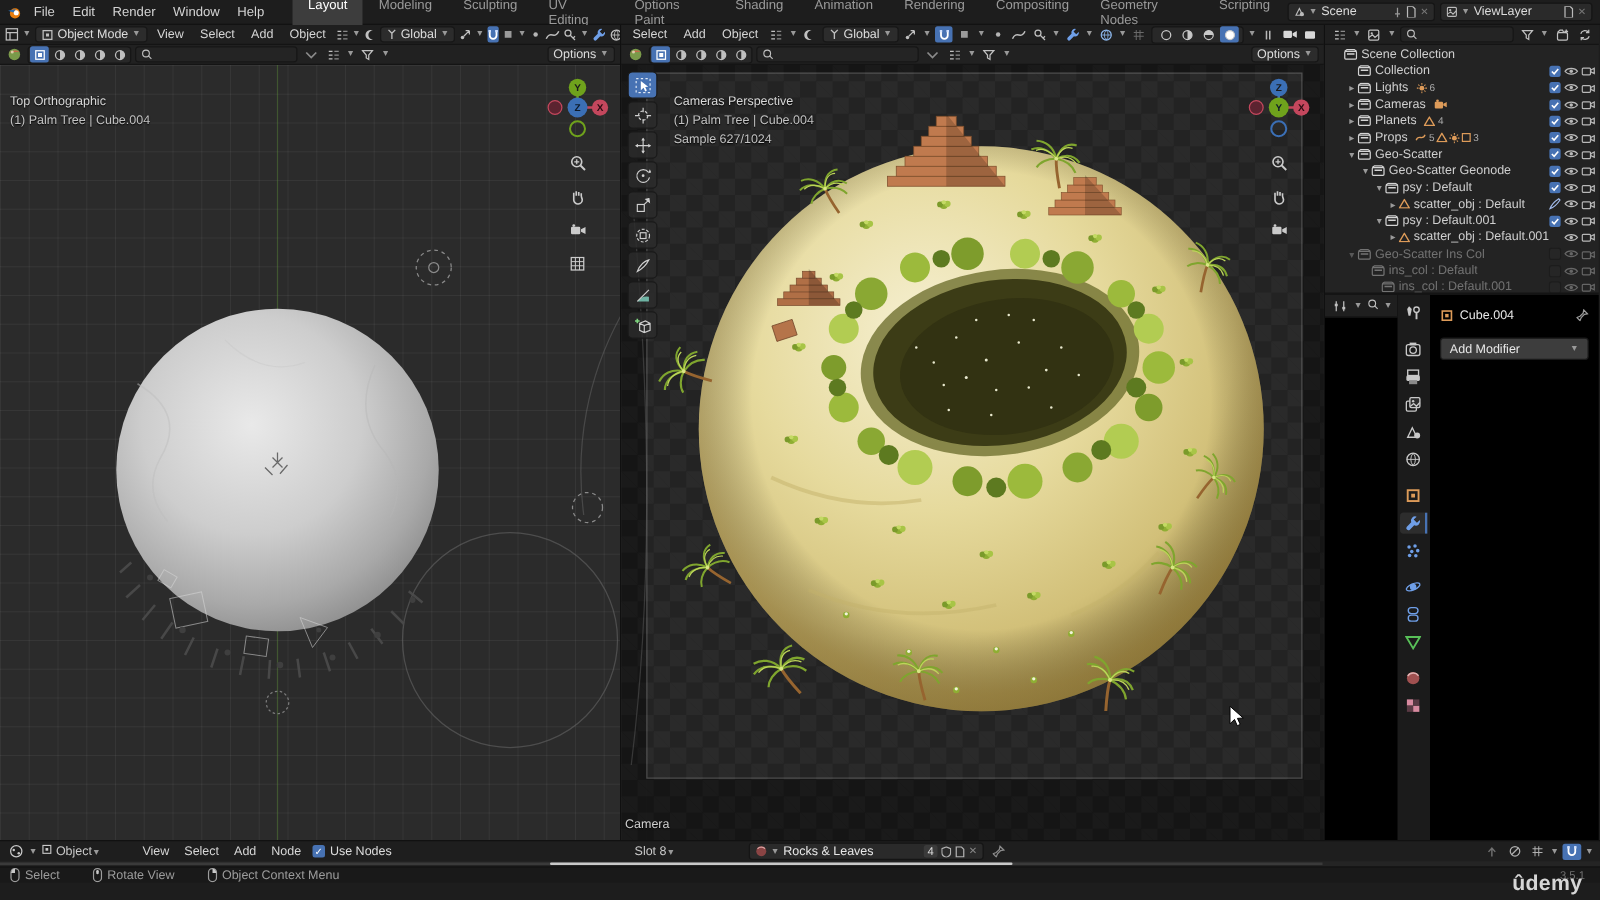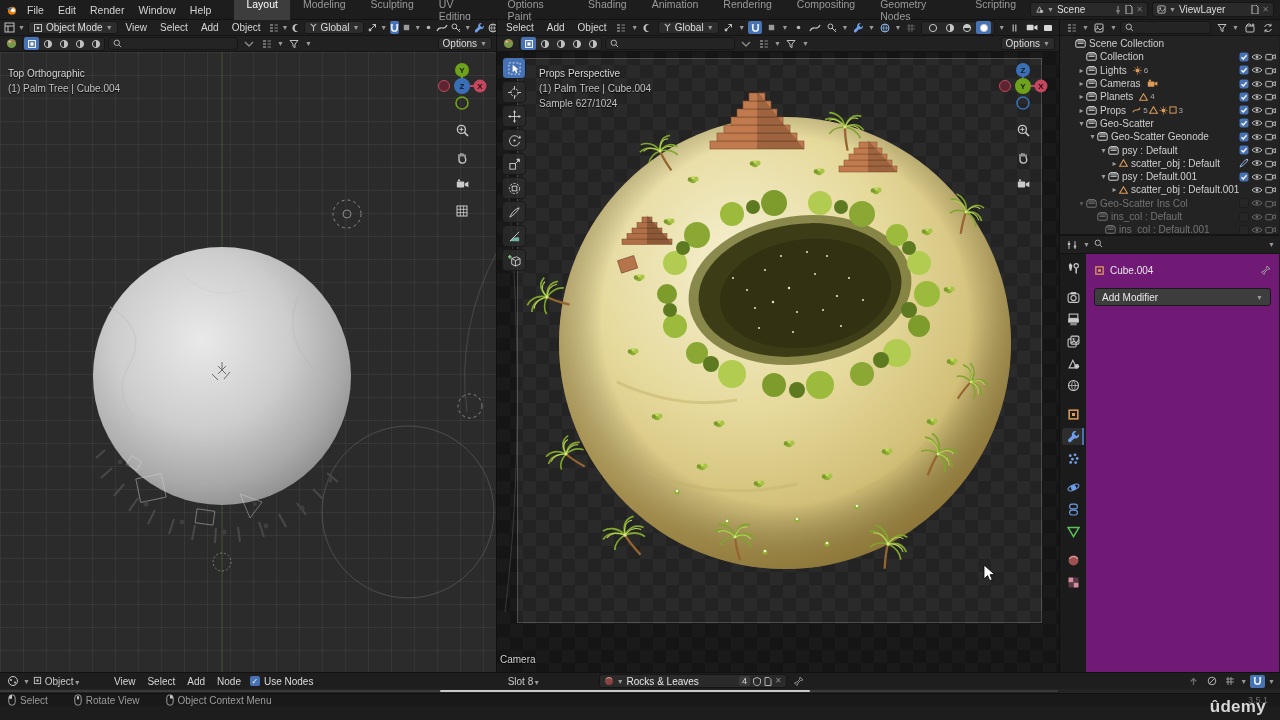--- a/index.html
+++ b/index.html
@@ -42,21 +42,21 @@
   .vp-left .canvas { background-color:#2b2b2b;
      background-image:linear-gradient(rgba(255,255,255,.05) 1px,transparent 1px),
                       linear-gradient(90deg,rgba(255,255,255,.05) 1px,transparent 1px);
      background-size:23px 23px; }
   .vp-right .canvas { background-color:#232323;
      background-image:linear-gradient(45deg,#2a2a2a 25%,transparent 25%,transparent 75%,#2a2a2a 75%),
                       linear-gradient(45deg,#2a2a2a 25%,transparent 25%,transparent 75%,#2a2a2a 75%);
      background-position:0 0,13px 13px; background-size:26px 26px; }
   .dim { position:absolute; background:rgba(0,0,0,.38); pointer-events:none; }
   .cam-frame { position:absolute; border:1px solid rgba(200,200,200,.25); }
-  .vp-overlay { position:absolute; top:14px; color:#d8d8d8; font-size:10px; line-height:15px; text-shadow:0 1px 1px #000; }
+  .vp-overlay { position:absolute; top:22px; color:#d8d8d8; font-size:10px; line-height:15px; text-shadow:0 1px 1px #000; }
   .vp-overlay .sub { color:#c2c2c2; }
   .scene-svg { position:absolute; left:0; top:0; pointer-events:none; }
 
   .toolbar { position:absolute; left:5px; top:5px; display:flex; flex-direction:column; gap:2px; }
   .tool { width:24px; height:22px; background:#2c2c2ccc; border:1px solid #1a1a1a; border-radius:4px; display:flex; align-items:center; justify-content:center; }
   .tool.active { background:#4772b3; }
 
   .gizmo-stack { position:absolute; display:flex; flex-direction:column; align-items:center; gap:9px; }
   .nav-icon { width:18px; height:18px; display:flex; align-items:center; justify-content:center; opacity:.85; }
 
@@ -67,21 +67,21 @@
   .ol-rows { flex:1; overflow:hidden; padding-top:1px; }
   .ol-row { display:flex; align-items:center; height:13.3px; padding-right:3px; }
   .ol-row .lbl { margin-left:3px; color:#cfcfcf; font-size:10px; white-space:nowrap; overflow:hidden; }
   .ol-row.greyed { opacity:.45; }
   .ol-row .arrow { width:9px; color:#9a9a9a; font-size:8px; text-align:center; flex:none; }
   .ol-row .badges { display:flex; align-items:center; gap:1px; margin-left:6px; }
   .ol-row .cnt { font-size:8px; color:#aaa; margin-left:1px; }
   .ol-row .toggles { margin-left:auto; display:flex; gap:2px; align-items:center; }
 
   
-  .props { flex:1; display:flex; flex-direction:column; background:#701a75; }
+  .props { flex:1; display:flex; flex-direction:row; background:#000000; }
   .props-head { height:18px; background:#1f1f1f; border-bottom:1px solid #141414; display:flex; align-items:center; gap:4px; padding:0 4px; }
   .props-body { flex:1; display:flex; }
   .props-tabs { width:26px; background:#1b1b1b; display:flex; flex-direction:column; align-items:center; padding-top:6px; gap:5px; }
   .ptab { width:22px; height:17px; display:flex; align-items:center; justify-content:center; border-radius:3px 0 0 3px; }
   .ptab.active { background:#2d2d2d; box-shadow:-2px 0 0 #4772b3 inset; }
   .ptab.gap { margin-top:7px; }
   .props-content { flex:1; padding:6px 8px; }
   .crumb { display:flex; align-items:center; gap:5px; height:20px; }
   .crumb .lbl { color:#e8e8e8; }
   .addmod { margin-top:8px; height:18px; background:#3d3d3d; border:1px solid #1a1a1a; border-radius:3px; display:flex; align-items:center; padding:0 7px; color:#e8e8e8; }
@@ -944,21 +944,21 @@
             </span>
           <span class="tool">
               <svg width="13" height="13" viewBox="0 0 14 14">
                 <path d="M4 5 L9 3 L13 5 L13 11 L8 13 L4 11 Z M4 5 L8 7 L13 5 M8 7 V13" fill="none" stroke="#cfcfcf"></path>
                 <path d="M2 1 V5 M0 3 H4" stroke="#7fd67f" stroke-width="1.4"></path>
               </svg>
             </span>
         </div>
 
         <div class="vp-overlay" style="left:42px">
-          <div>Props Perspective</div>
+          <div>Cameras Perspective</div>
           <div class="sub">(1) Palm Tree | Cube.004</div>
           <div class="sub">Sample 627/1024</div>
         </div>
 
         <div class="gizmo-stack" style="right:10px; top:8px">
           <span id="gizmo-right">
               <svg width="52" height="52" viewBox="0 0 52 52">
     <line x1="26" y1="10" x2="26" y2="26" stroke="#3b6fb5" stroke-width="2"></line>
     <line x1="26" y1="26" x2="44" y2="26" stroke="#c4475d" stroke-width="2"></line>
     <circle cx="26" cy="10" r="7" fill="#3b6fb5"></circle>

